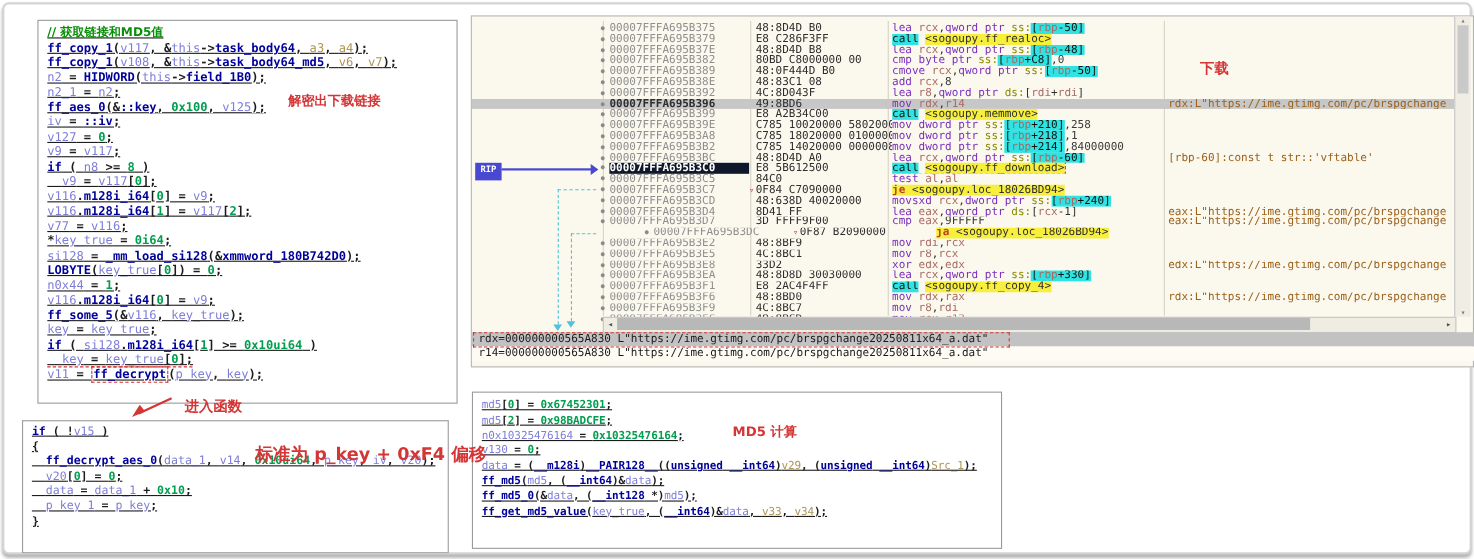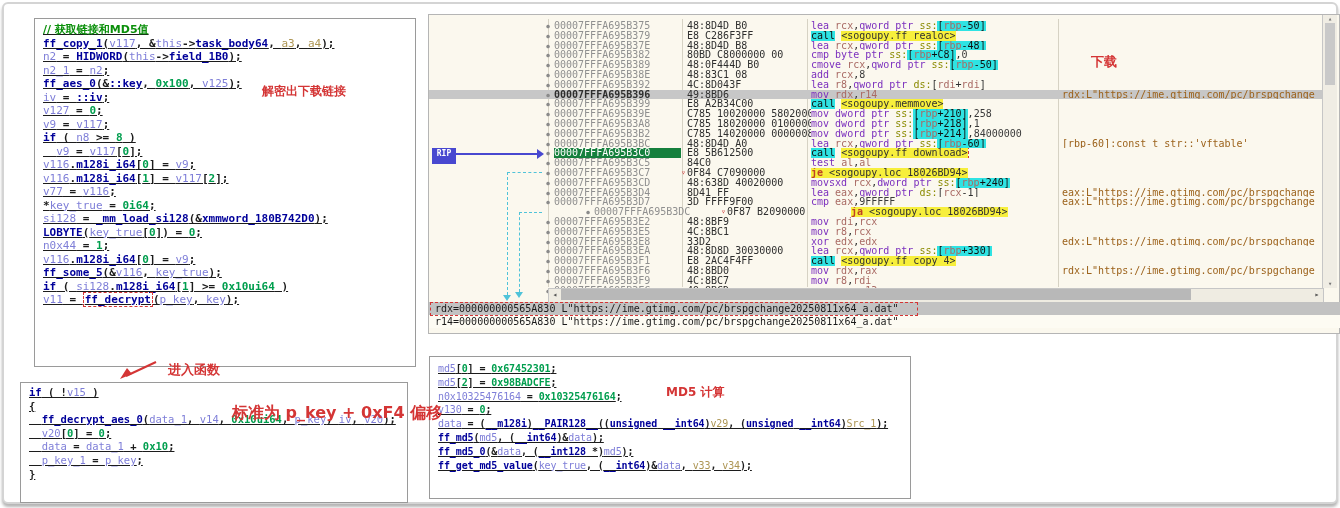--- a/index.html
+++ b/index.html
@@ -30,21 +30,21 @@
   #disasm{position:absolute;left:424px;top:10px;width:910px;height:318px;background:#fbf8ee;
           border:1px solid #b5b5b5;font-family:"DejaVu Sans Mono","Liberation Mono",monospace;font-size:10px;}
   .sep{position:absolute;top:4px;height:268px;width:1px;background:#d6d2c4;z-index:1;}
   .drow{position:absolute;left:0;width:893px;height:9.8px;display:grid;
         grid-template-columns:113px 12px 127px 6px 124px 251px 1fr;line-height:9.8px;white-space:pre;z-index:2;}
   .drow.sel{background:#c7c7c7;}
   .cell{overflow:hidden;}
   .c-dot{color:#8a8a8a;font-size:6px;line-height:9.8px;text-align:center;}
   .c-addr{color:#8f8f8f;}
   .sel .c-addr{color:#2e2e2e;font-weight:bold;}
-  .rip .c-addr{background:#15803d;color:#fff;font-weight:normal;}
+  .rip .c-addr{background:#0f172a;color:#fff;font-weight:bold;}
   .c-mark{color:#d04040;font-size:8px;}
   .c-bytes{color:#2e2e2e;}
   .c-instr{color:#2e2e2e;}
   .c-cmnt{color:#9c621b;overflow:hidden;}
   .mn{color:#7b2fbe;}
   .reg{color:#a96a64;}
   .seg{color:#8a8a00;}
   .nm{color:#3a3a3a;}
   .cy{background:#2fe3e3;color:#101010;}
   .yl{background:#f7ef3c;color:#303030;}
@@ -76,38 +76,41 @@
          border-top:6px solid #4fc3d9;z-index:4;}
 </style>
 </head>
 <body>
 
 <div class="frame">
 
   <div id="box-main" class="codebox">
       <div class="cline"><span class="c-cmt cjk">// 获取链接和MD5值</span></div>
       <div class="cline"><span class="c-k">ff_copy_1</span>(<span class="c-v">v117</span>, &amp;<span class="c-v">this</span>-&gt;<span class="c-k">task_body64</span>, <span class="c-p">a3</span>, <span class="c-p">a4</span>);</div>
+      <div class="cline"><span class="c-k">ff_copy_1</span>(<span class="c-v">v108</span>, &amp;<span class="c-v">this</span>-&gt;<span class="c-k">task_body64_md5</span>, <span class="c-p">v6</span>, <span class="c-p">v7</span>);</div>
       <div class="cline"><span class="c-v">n2</span> = <span class="c-k">HIDWORD</span>(<span class="c-v">this</span>-&gt;<span class="c-k">field_1B0</span>);</div>
       <div class="cline"><span class="c-v">n2_1</span> = <span class="c-v">n2</span>;</div>
       <div class="cline"><span class="c-k">ff_aes_0</span>(&amp;<span class="c-k">::key</span>, <span class="c-n">0x100</span>, <span class="c-v">v125</span>);</div>
       <div class="cline"><span class="c-v">iv</span> = <span class="c-k">::iv</span>;</div>
       <div class="cline"><span class="c-v">v127</span> = <span class="c-n">0</span>;</div>
       <div class="cline"><span class="c-v">v9</span> = <span class="c-v">v117</span>;</div>
       <div class="cline"><span class="c-k">if</span> ( <span class="c-v">n8</span> &gt;= <span class="c-n">8</span> )</div>
       <div class="cline">  <span class="c-v">v9</span> = <span class="c-v">v117</span>[<span class="c-n">0</span>];</div>
       <div class="cline"><span class="c-v">v116</span>.<span class="c-k">m128i_i64</span>[<span class="c-n">0</span>] = <span class="c-v">v9</span>;</div>
       <div class="cline"><span class="c-v">v116</span>.<span class="c-k">m128i_i64</span>[<span class="c-n">1</span>] = <span class="c-v">v117</span>[<span class="c-n">2</span>];</div>
       <div class="cline"><span class="c-v">v77</span> = <span class="c-v">v116</span>;</div>
       <div class="cline">*<span class="c-v">key_true</span> = <span class="c-n">0i64</span>;</div>
       <div class="cline"><span class="c-v">si128</span> = <span class="c-k">_mm_load_si128</span>(&amp;<span class="c-k">xmmword_180B742D0</span>);</div>
       <div class="cline"><span class="c-k">LOBYTE</span>(<span class="c-v">key_true</span>[<span class="c-n">0</span>]) = <span class="c-n">0</span>;</div>
       <div class="cline"><span class="c-v">n0x44</span> = <span class="c-n">1</span>;</div>
       <div class="cline"><span class="c-v">v116</span>.<span class="c-k">m128i_i64</span>[<span class="c-n">0</span>] = <span class="c-v">v9</span>;</div>
       <div class="cline"><span class="c-k">ff_some_5</span>(&amp;<span class="c-v">v116</span>, <span class="c-v">key_true</span>);</div>
+      <div class="cline"><span class="c-v">key</span> = <span class="c-v">key_true</span>;</div>
       <div class="cline"><span class="c-k">if</span> ( <span class="c-v">si128</span>.<span class="c-k">m128i_i64</span>[<span class="c-n">1</span>] &gt;= <span class="c-n">0x10ui64</span> )</div>
+      <div class="cline"><span class="u-red">  <span class="c-v">key</span> = <span class="c-v">key_true</span>[<span class="c-n">0</span>];</span></div>
       <div class="cline"><span class="c-v">v11</span> = <span class="tok-box"><span class="c-k">ff_decrypt</span></span>(<span class="c-v">p_key</span>, <span class="c-v">key</span>);</div>
     </div>
 
   <div class="ann cjk" style="left:258px;top:79px;font-size:12px;">解密出下载链接</div>
 
   <svg width="52" height="24" style="position:absolute;left:106px;top:354px;z-index:9;">
     <line x1="46" y1="4" x2="16" y2="18" stroke="#d43535" stroke-width="2"></line>
     <polygon points="10,21 22,16 17,10" fill="#d43535"></polygon>
   </svg>
   <div class="ann cjk" style="left:164px;top:357px;font-size:13px;">进入函数</div>

